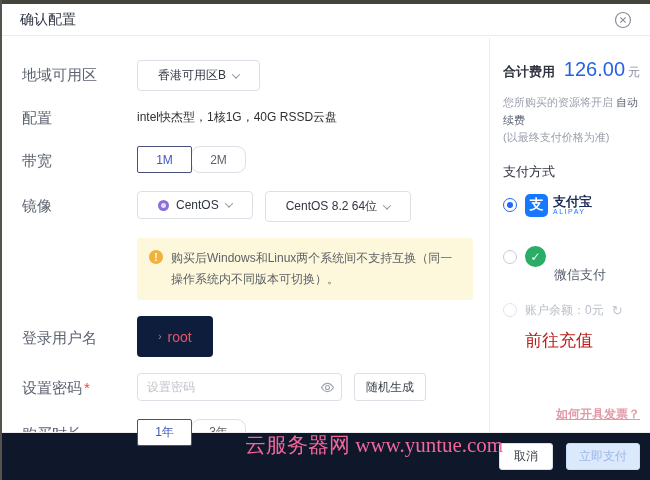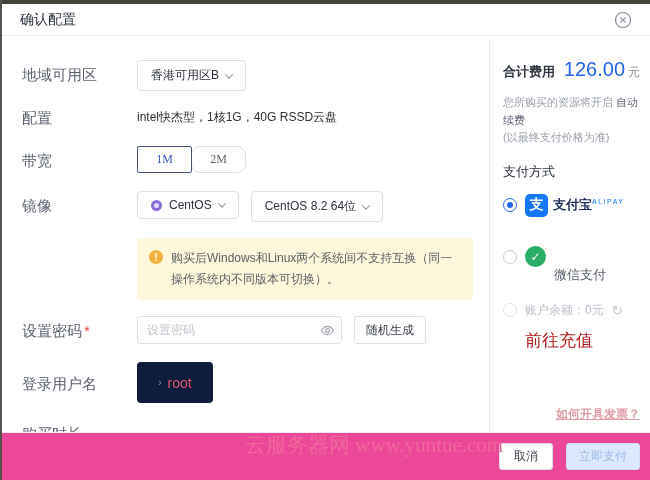--- a/index.html
+++ b/index.html
@@ -43,41 +43,41 @@
     width: 115px; flex: 0 0 115px; font-size: 15px; color: #5c6270;
     padding-top: 6px;
   }
   .form-label.plain { padding-top: 0; }
   .req { color: #e74c3c; margin-left: 2px; }
   .form-value { font-size: 12px; color: #303133; padding-top: 6px; }
 
   .dd-btn {
     display: inline-flex; align-items: center; gap: 7px;
     border: 1px solid #dcdfe6; border-radius: 4px; background: #fff;
-    font-size: 12px; color: #2f3441; padding: 6px 13px; cursor: pointer;
+    font-size: 12px; color: #2f3441; padding: 6px 20px; cursor: pointer;
     font-family: inherit;
   }
   .chev {
     width: 6px; height: 6px; border-right: 1.4px solid #8a909c;
     border-bottom: 1.4px solid #8a909c; transform: rotate(45deg) translate(-1px,-1px);
     display: inline-block;
   }
   .os-dot {
     width: 11px; height: 11px; border-radius: 50%;
     background: #8a6fd8; position: relative; display: inline-block;
   }
   .os-dot::after {
     content: ""; position: absolute; inset: 3px; border-radius: 50%;
     background: #e4dcf7;
   }
 
   .seg { display: inline-flex; }
   .seg-btn {
     min-width: 55px; height: 27px; border: 1px solid #dcdfe6; background: #fff;
-    font-size: 12px; color: #606266; cursor: pointer; font-family: Liberation Serif, serif;
+    font-size: 12px; color: #606266; cursor: pointer; font-family: Liberation Sans, sans-serif;
     padding: 0 10px;
   }
   .seg-btn + .seg-btn { margin-left: -1px; border-radius: 9px; }
   .seg-btn.selected {
     border-color: #47527a; color: #3d57bb; position: relative; z-index: 2;
     border-radius: 2px;
   }
 
   .warning-box {
     margin-left: 115px; margin-top: -6px; margin-bottom: 16px;
@@ -133,41 +133,41 @@
   .radio.checked::after {
     content: ""; position: absolute; inset: 3px; border-radius: 50%; background: #2468f2;
   }
   .radio.disabled { border-color: #e0e3e9; }
   .alipay-logo { display: flex; align-items: center; gap: 5px; }
   .alipay-ico {
     width: 23px; height: 23px; border-radius: 5px; background: #1677ff;
     color: #fff; font-size: 14px; display: flex; align-items: center; justify-content: center;
     font-weight: bold;
   }
-  .alipay-txt { display: flex; flex-direction: row; line-height: 1.05; }
+  .alipay-txt { display: flex; flex-direction: column; line-height: 1.05; }
   .alipay-cn { font-size: 13px; font-weight: bold; color: #1b2a57; }
   .alipay-en { font-size: 7px; color: #1677ff; letter-spacing: 1.5px; }
   .wechat-ico {
     width: 21px; height: 21px; border-radius: 50%; background: #2aae67;
     color: #fff; font-size: 12px; font-weight: bold;
     display: flex; align-items: center; justify-content: center;
   }
   .wechat-name { font-size: 13px; color: #565d6b; margin-top: 36px; }
   .balance-name { font-size: 12px; color: #b9bec8; }
   .refresh-ico { font-size: 13px; color: #c3c8d2; }
   .recharge-link { margin-top: 10px; margin-left: 22px; font-size: 17px; color: #b91c1c; cursor: pointer; display: inline-block; }
   .invoice-link {
     position: absolute; right: 10px; bottom: 9px; font-size: 12px;
     color: #e19aa6; text-decoration: underline; cursor: pointer; font-weight: bold;
   }
 
   
   .modal-footer {
     position: absolute; left: 0; right: 0; bottom: 0; height: 48px;
-    border-top: 1px solid #ececec; background: #ec4899;
+    border-top: 1px solid #ececec; background: #0f172a;
     display: flex; align-items: center; justify-content: flex-end;
     padding-right: 10px; gap: 13px;
   }
   .cancel-btn {
     height: 27px; padding: 0 14px; border: 1px solid #dcdfe6; border-radius: 3px;
     background: #fff; font-size: 12px; color: #3a3f4a; cursor: pointer; font-family: inherit;
   }
   .pay-btn {
     height: 27px; padding: 0 12px; border: 1px solid #cadcf9; border-radius: 3px;
     background: #dce8fc; font-size: 12px; color: #9db9e6; cursor: pointer; font-family: inherit;
@@ -229,46 +229,50 @@
         <span>CentOS 8.2 64位</span>
         <span class="chev"></span>
       </button>
     </div>
 
     <div class="warning-box">
       <span class="warn-icon">!</span>
       <span class="warning-text">购买后Windows和Linux两个系统间不支持互换（同一操作系统内不同版本可切换）。</span>
     </div>
 
+    <div class="form-row" style="margin-bottom:16px">
+      <span class="form-label" style="padding-top:13px">登录用户名</span>
+      <span class="terminal-box">
+        <span class="terminal-prompt">›</span>
+        <span class="terminal-user">root</span>
+      </span>
+    </div>
+
     <div class="form-row">
       <span class="form-label">
         <span>设置密码</span><span class="req">*</span>
       </span>
       <span class="pwd-wrap">
         <input class="pwd-input" type="text" value="" placeholder="设置密码" style="">
         <span class="eye-btn">
           <svg width="15" height="15" viewBox="0 0 15 15">
             <path d="M1.5 7.5 C3.3 4.6 5.3 3.4 7.5 3.4 C9.7 3.4 11.7 4.6 13.5 7.5 C11.7 10.4 9.7 11.6 7.5 11.6 C5.3 11.6 3.3 10.4 1.5 7.5 Z" fill="none" stroke="#a0a5ad" stroke-width="1.1"></path>
             <circle cx="7.5" cy="7.5" r="2" fill="none" stroke="#a0a5ad" stroke-width="1.1"></circle>
           </svg>
         </span>
       </span>
       <button class="gen-btn">随机生成</button>
     </div>
 
-    <div class="form-row" style="margin-bottom:16px">
-      <span class="form-label" style="padding-top:13px">登录用户名</span>
-      <span class="terminal-box">
-        <span class="terminal-prompt">›</span>
-        <span class="terminal-user">root</span>
-      </span>
-    </div>
-
     <div class="form-row">
       <span class="form-label">购买时长</span>
+      <span class="seg">
+        <button class="seg-btn selected">1年</button>
+        <button class="seg-btn">3年</button>
+      </span>
     </div>
 
     <div class="form-row">
       <span class="form-label plain">购买数量</span>
       <span class="form-value" style="padding-top:0">1台（限购1台）</span>
     </div>
 
   </div>
 
   <div class="right-col">

